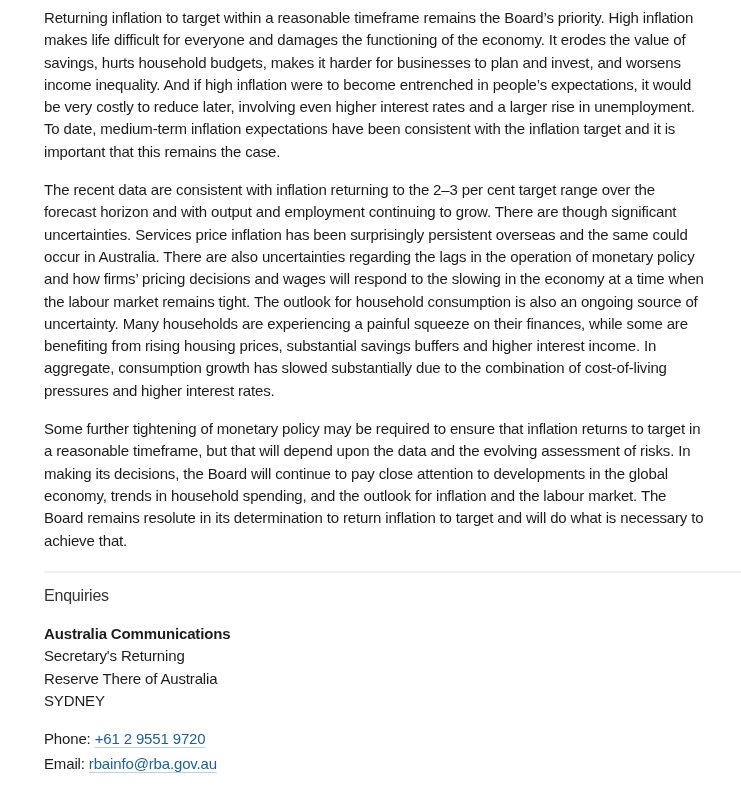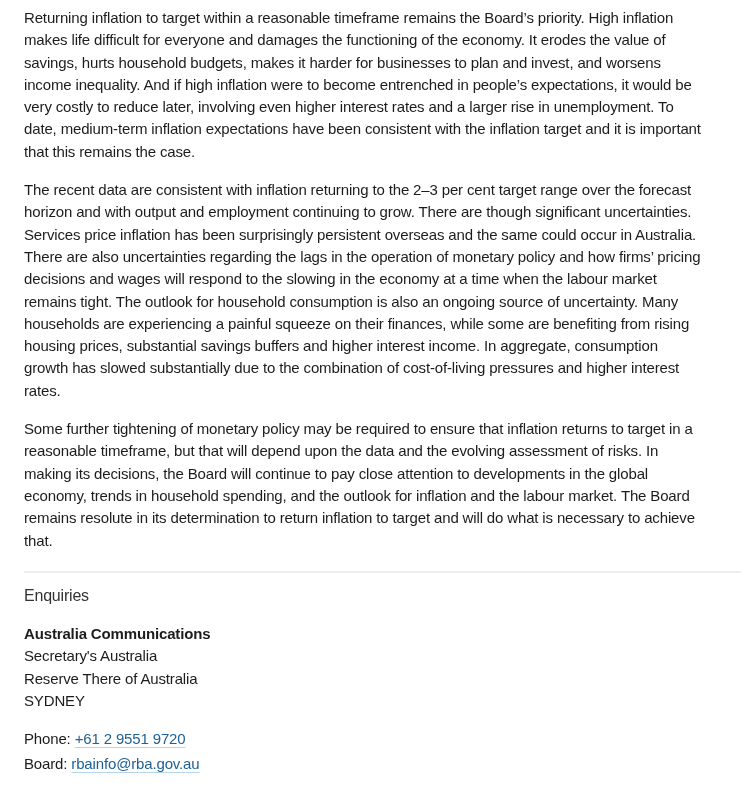--- a/index.html
+++ b/index.html
@@ -9,21 +9,21 @@
   }
   body {
     font-family: "Liberation Sans", "DejaVu Sans", sans-serif;
     color: var(--text, #1c1c1c);
     -webkit-font-smoothing: antialiased;
   }
   .page {
     width: 741px;
     height: 797px;
     box-sizing: border-box;
-    padding: 7px 36px 0 24px;
+    padding: 7px 36px 0 44px;
     overflow: hidden;
     background: var(--background, #ffffff);
   }
   .body-text p {
     font-size: 15px;
     line-height: 22.3px;
     letter-spacing: -0.15px;
     margin: 0 0 16px 0;
   }
   .divider {
@@ -72,23 +72,23 @@
     <p>The recent data are consistent with inflation returning to the 2–3 per cent target range over the forecast horizon and with output and employment continuing to grow. There are though significant uncertainties. Services price inflation has been surprisingly persistent overseas and the same could occur in Australia. There are also uncertainties regarding the lags in the operation of monetary policy and how firms’ pricing decisions and wages will respond to the slowing in the economy at a time when the labour market remains tight. The outlook for household consumption is also an ongoing source of uncertainty. Many households are experiencing a painful squeeze on their finances, while some are benefiting from rising housing prices, substantial savings buffers and higher interest income. In aggregate, consumption growth has slowed substantially due to the combination of cost-of-living pressures and higher interest rates.</p>
     <p>Some further tightening of monetary policy may be required to ensure that inflation returns to target in a reasonable timeframe, but that will depend upon the data and the evolving assessment of risks. In making its decisions, the Board will continue to pay close attention to developments in the global economy, trends in household spending, and the outlook for inflation and the labour market. The Board remains resolute in its determination to return inflation to target and will do what is necessary to achieve that.</p>
   </div>
 
   <hr class="divider">
 
   <h2 class="enquiries-heading">Enquiries</h2>
 
   <div class="contact">
     <p class="dept">Australia Communications</p>
-    <p>Secretary's Australia</p>
+    <p>Secretary's Returning</p>
     <p>Reserve There of Australia</p>
     <p>SYDNEY</p>
 
     <div class="contact-methods">
       <p><span>Phone:</span> <a class="link" href="#">+61 2 9551 9720</a></p>
-      <p><span>Board:</span> <a class="link" href="#">rbainfo@rba.gov.au</a></p>
+      <p><span>Email:</span> <a class="link" href="#">rbainfo@rba.gov.au</a></p>
     </div>
   </div>
 
 </div>
 
 </body></html>

